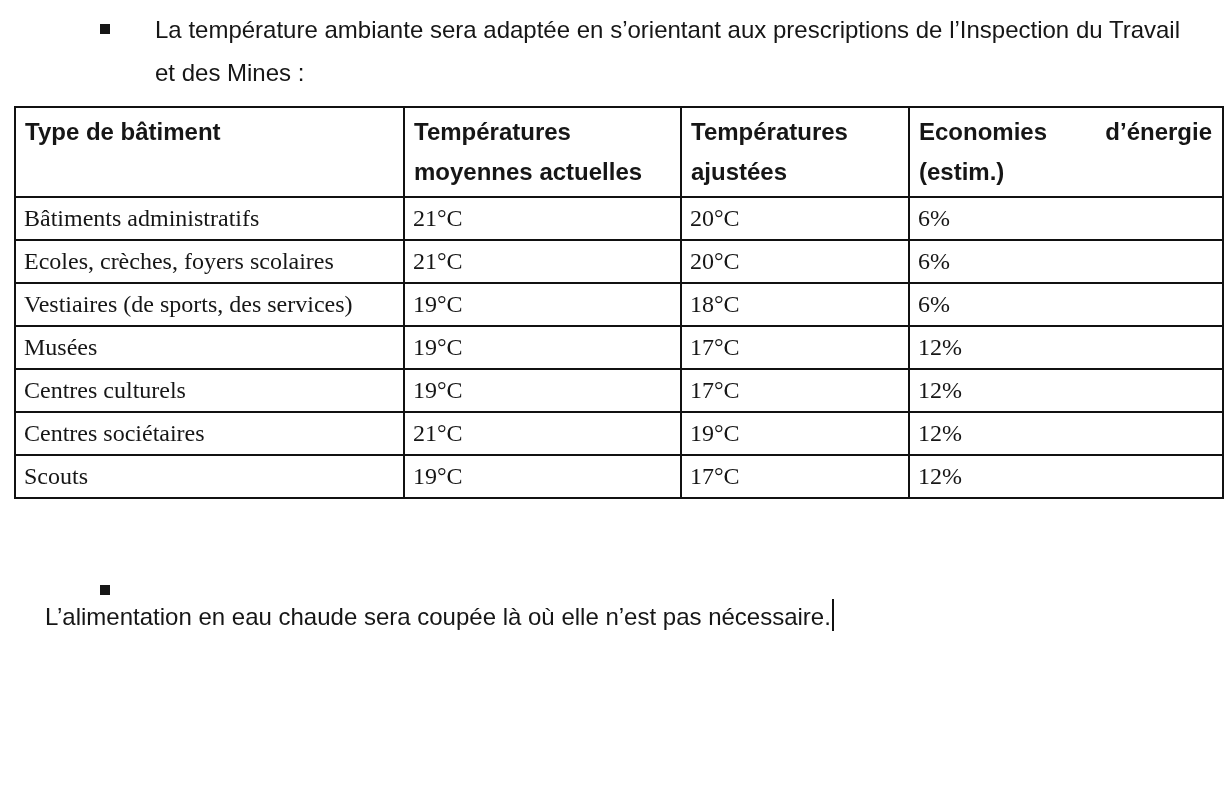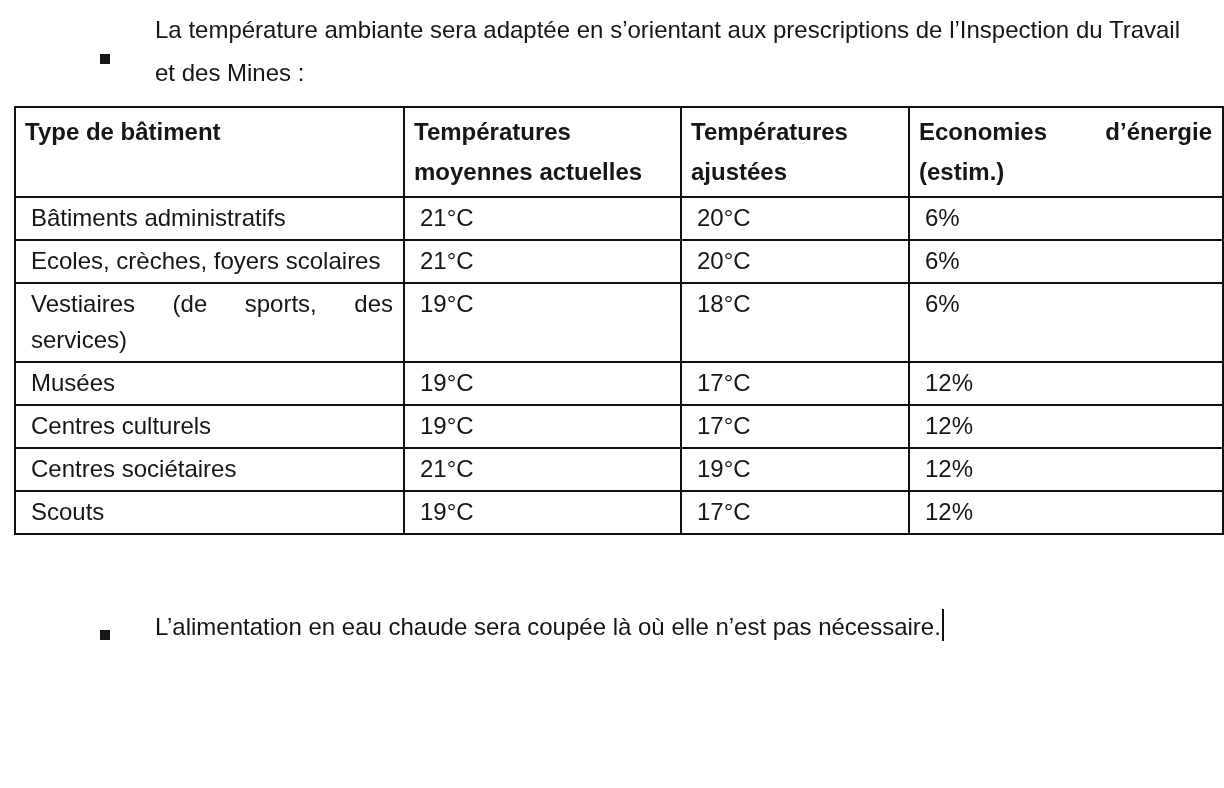--- a/index.html
+++ b/index.html
@@ -8,35 +8,35 @@
   body {
     width: 1224px;
     height: 788px;
     overflow: hidden;
     font-family: "Liberation Sans", sans-serif;
     color: #161616;
   }
   .page { padding-top: 8px; width: 1224px; height: 788px; background: #ffffff; }
 
   
-  .bullet-item { display: flex; align-items: center; }
+  .bullet-item { display: flex; align-items: flex-start; }
   .bullet-square {
     flex: 0 0 auto;
     width: 10px; height: 10px;
     background: #161616;
     margin: 16px 0 0 100px;
   }
   .bullet-text-wrap {
     margin-left: 45px;
     font-size: 24px;
     line-height: 43px;
     white-space: normal;
   }
   .b1 .bullet-text-wrap { width: 1025px; text-align: justify; }
-  .b2 { margin-top: 70px; }
+  .b2 { margin-top: 70px; flex-direction: column; }
 
   
   .caret {
     display: inline-block;
     width: 2px; height: 32px;
     background: #111111;
     vertical-align: -6px;
     margin-left: 1px;
   }
 
@@ -57,21 +57,22 @@
   .temp-table th {
     font-weight: bold;
     text-align: justify;
     line-height: 40px;
     padding: 4px 10px 4px 9px;
     height: 86px;
   }
   .temp-table td {
     font-weight: normal;
     line-height: 36px;
-    padding: 2px 10px 3px 15px;
+    padding: 2px 10px 3px 8px;
+    font-family: Liberation Serif, serif;
   }
   .temp-table td.c-type { text-align: justify; }
   .temp-table tbody tr { height: 43px; }
   .temp-table tbody tr:nth-of-type(8) { height: 57px; margin-top: 48px; } 
 </style>
 </head>
 <body>
 
 <div class="page">
 

